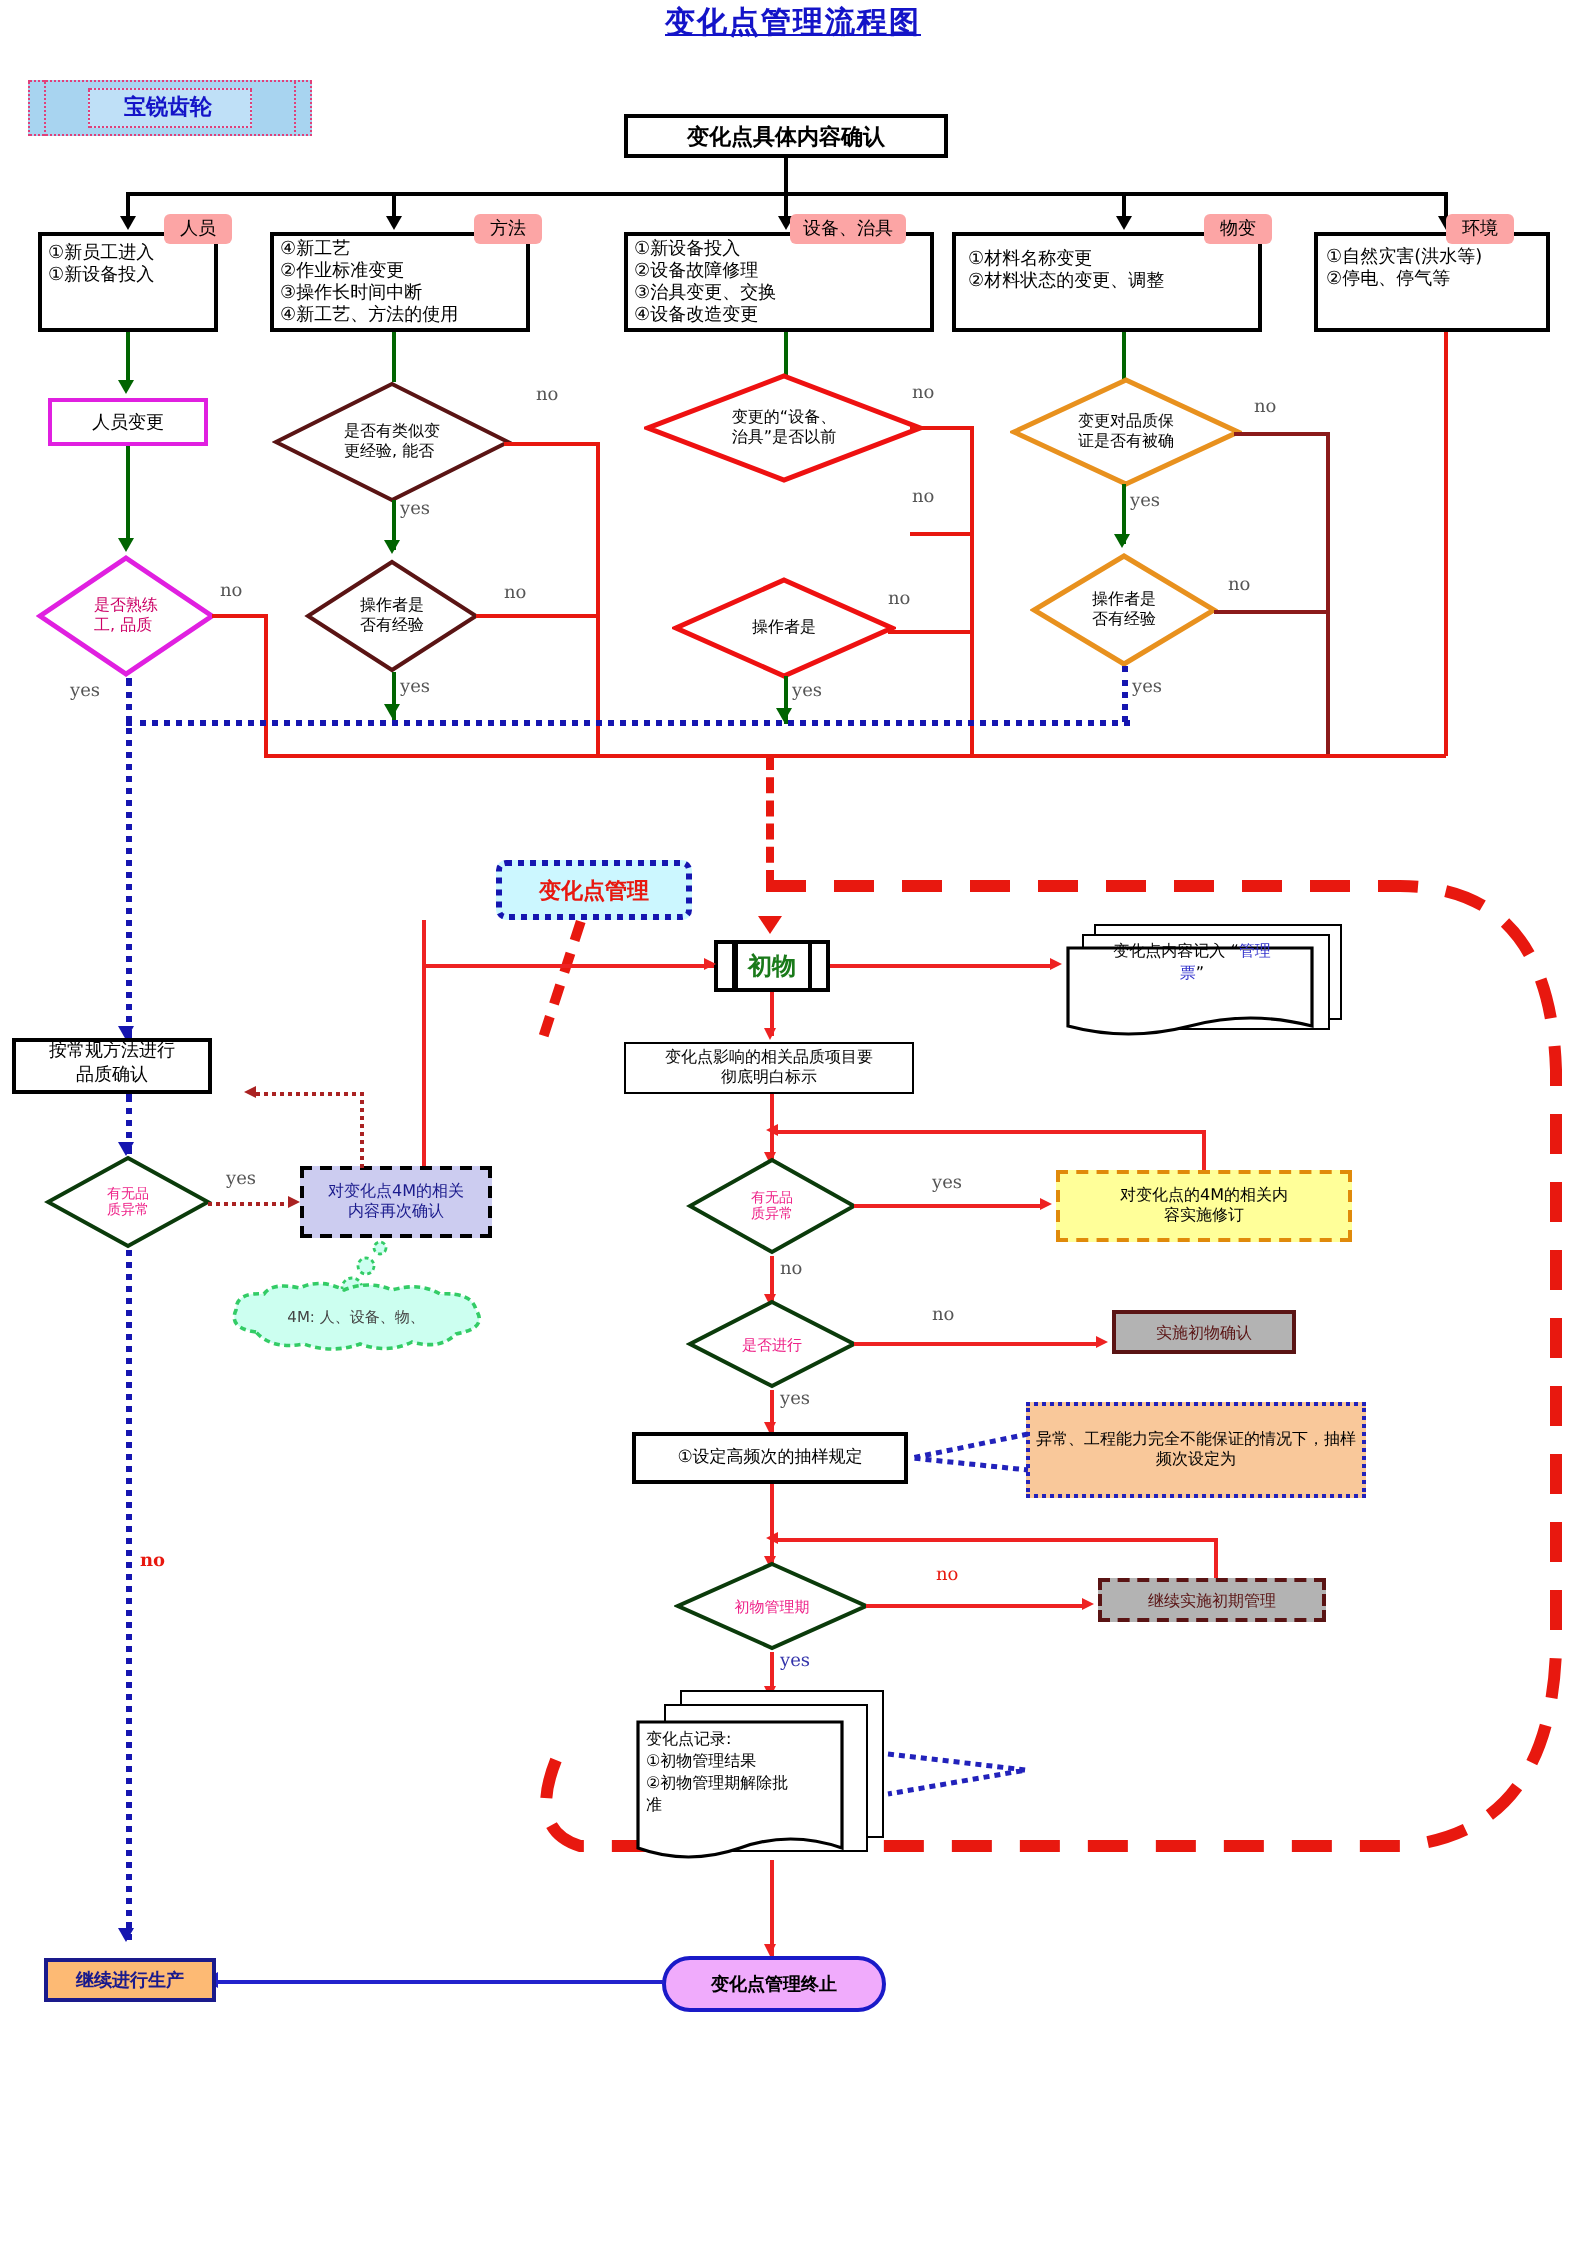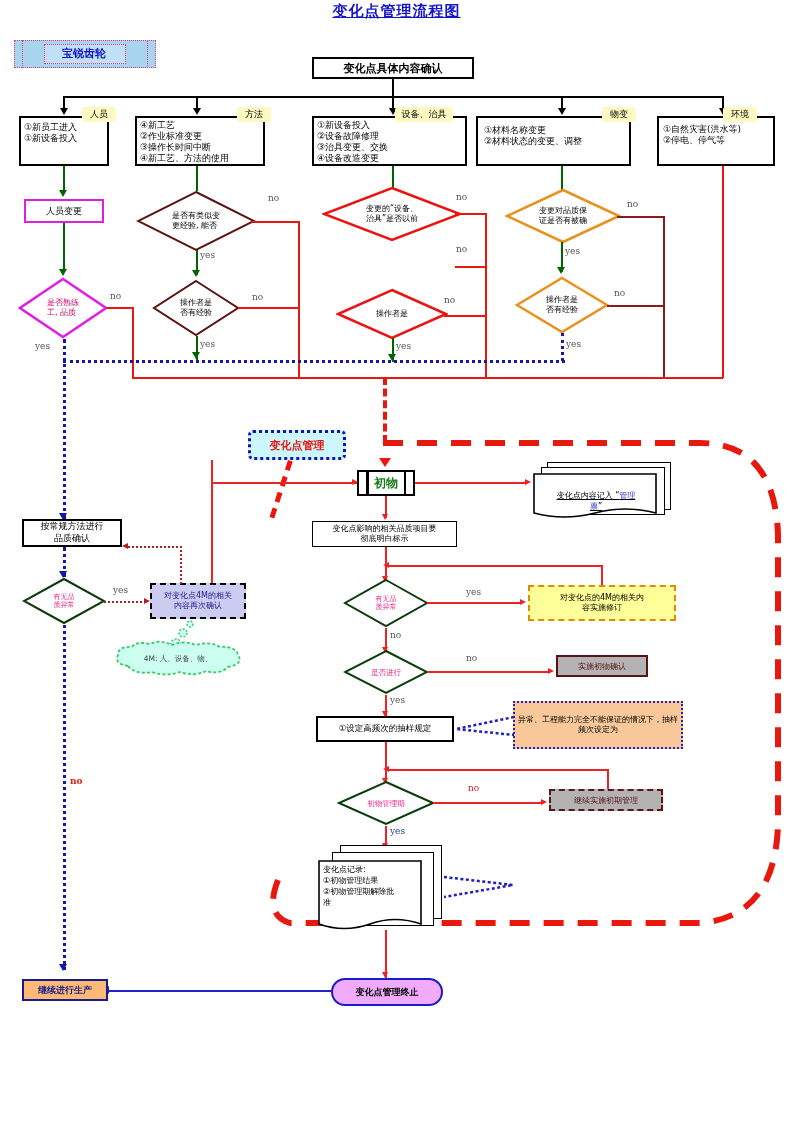--- a/index.html
+++ b/index.html
@@ -29,21 +29,21 @@
   .rb-rwing{position:absolute;left:118px;top:4px;width:22px;height:26px;
             background:#a8d4f0;border:1px dotted #e0407a;
             clip-path:polygon(0 0,100% 0,100% 100%,0 100%,45% 50%);}
   .rb-inner{position:absolute;left:30px;top:8px;width:80px;height:18px;
             background:#bfe0f7;border:1px dotted #e0407a;}
   #ribbon-text{left:30px;top:8px;width:80px;height:18px;
                font-size:11px;font-weight:bold;color:#1414c8;}
 
   
   .box{background:#fff;border:2px solid #000;}
-  .tag{background:#fef9c3;border-radius:3px;font-size:9px;color:#000;
+  .tag{background:#fca5a5;border-radius:3px;font-size:9px;color:#000;
        display:flex;align-items:center;justify-content:center;}
 
   
   .ln{position:absolute;}
   .h-blk{background:#000;height:1.5px;}
   .v-blk{background:#000;width:1.5px;}
   .v-grn{background:#006400;width:2px;}
   .v-red{background:#e8180f;width:2px;}
   .h-red{background:#e8180f;height:2px;}
   .v-red2{background:#ee2222;width:1.5px;}
@@ -294,21 +294,21 @@
 
   <div class="ln h-red2" style="left:415px;top:482px;width:112px;"></div>
   <div class="abs ar-r-red2" style="left:525px;top:478.5px;"></div>
 
   <div class="stack" style="left:533px;top:462px;width:140px;height:60px;">
     <div class="doc" style="left:14px;top:0;width:122px;height:46px;"></div>
     <div class="doc" style="left:8px;top:5px;width:122px;height:46px;"></div>
     <svg style="position:absolute;left:0;top:11px;" width="124" height="49" viewBox="0 0 124 49">
       <path d="M1 1 H123 V40 Q92 32 62 40 Q31 48 1 40 Z" fill="#fff" stroke="#000" stroke-width="1.6"></path>
     </svg>
-    <div class="abs ctr" style="left:4px;top:24px;width:118px;height:32px;font-size:8px;line-height:1.35;text-decoration:underline;">
+    <div class="abs ctr" style="left:4px;top:4px;width:118px;height:32px;font-size:8px;line-height:1.35;">
       <div><span>变化点内容记入 “</span><span style="color:#3333cc;">管理</span><br>
       <span style="color:#3333cc;">票</span><span>”</span></div>
     </div>
   </div>
 
   <div class="ln v-red2" style="left:385px;top:496px;height:22px;"></div>
   <div class="abs ar-d-red2" style="left:381.5px;top:514px;"></div>
 
   <div class="abs box ctr" style="left:312px;top:521px;width:145px;height:26px;border-width:1.6px;font-size:8px;line-height:1.3;">
     <div>变化点影响的相关品质项目要<br>彻底明白标示</div>
@@ -406,21 +406,21 @@
   </svg>
 
   <div class="ln v-red2" style="left:385px;top:930px;height:48px;"></div>
   <div class="abs ar-d-red2" style="left:381.5px;top:972px;"></div>
 
   <div class="roundterm ctr" style="left:331px;top:978px;width:108px;height:24px;font-size:9px;font-weight:bold;color:#000;">变化点管理终止</div>
 
   <div class="ln h-blue" style="left:108px;top:990px;width:224px;"></div>
   <div class="abs ar-l-blue" style="left:102px;top:986px;"></div>
 
-  <div class="abs box ctr" style="left:22px;top:519px;width:100px;height:28px;border-width:2px;font-size:9px;line-height:1.3;">
+  <div class="abs box ctr" style="left:6px;top:519px;width:100px;height:28px;border-width:2px;font-size:9px;line-height:1.3;">
     <div>按常规方法进行<br>品质确认</div>
   </div>
 
   <div class="abs dot-blue-v" style="left:63px;top:547px;height:30px;"></div>
   <div class="abs ar-d-blue" style="left:59px;top:571px;"></div>
 
   <div class="dia" style="left:22px;top:577px;width:84px;height:48px;">
     <svg width="84" height="48" viewBox="0 0 84 48">
         <polygon points="42,2 82,24 42,46 2,24" fill="#fff" stroke="#0b3b0b" stroke-width="2"></polygon>
       </svg>

